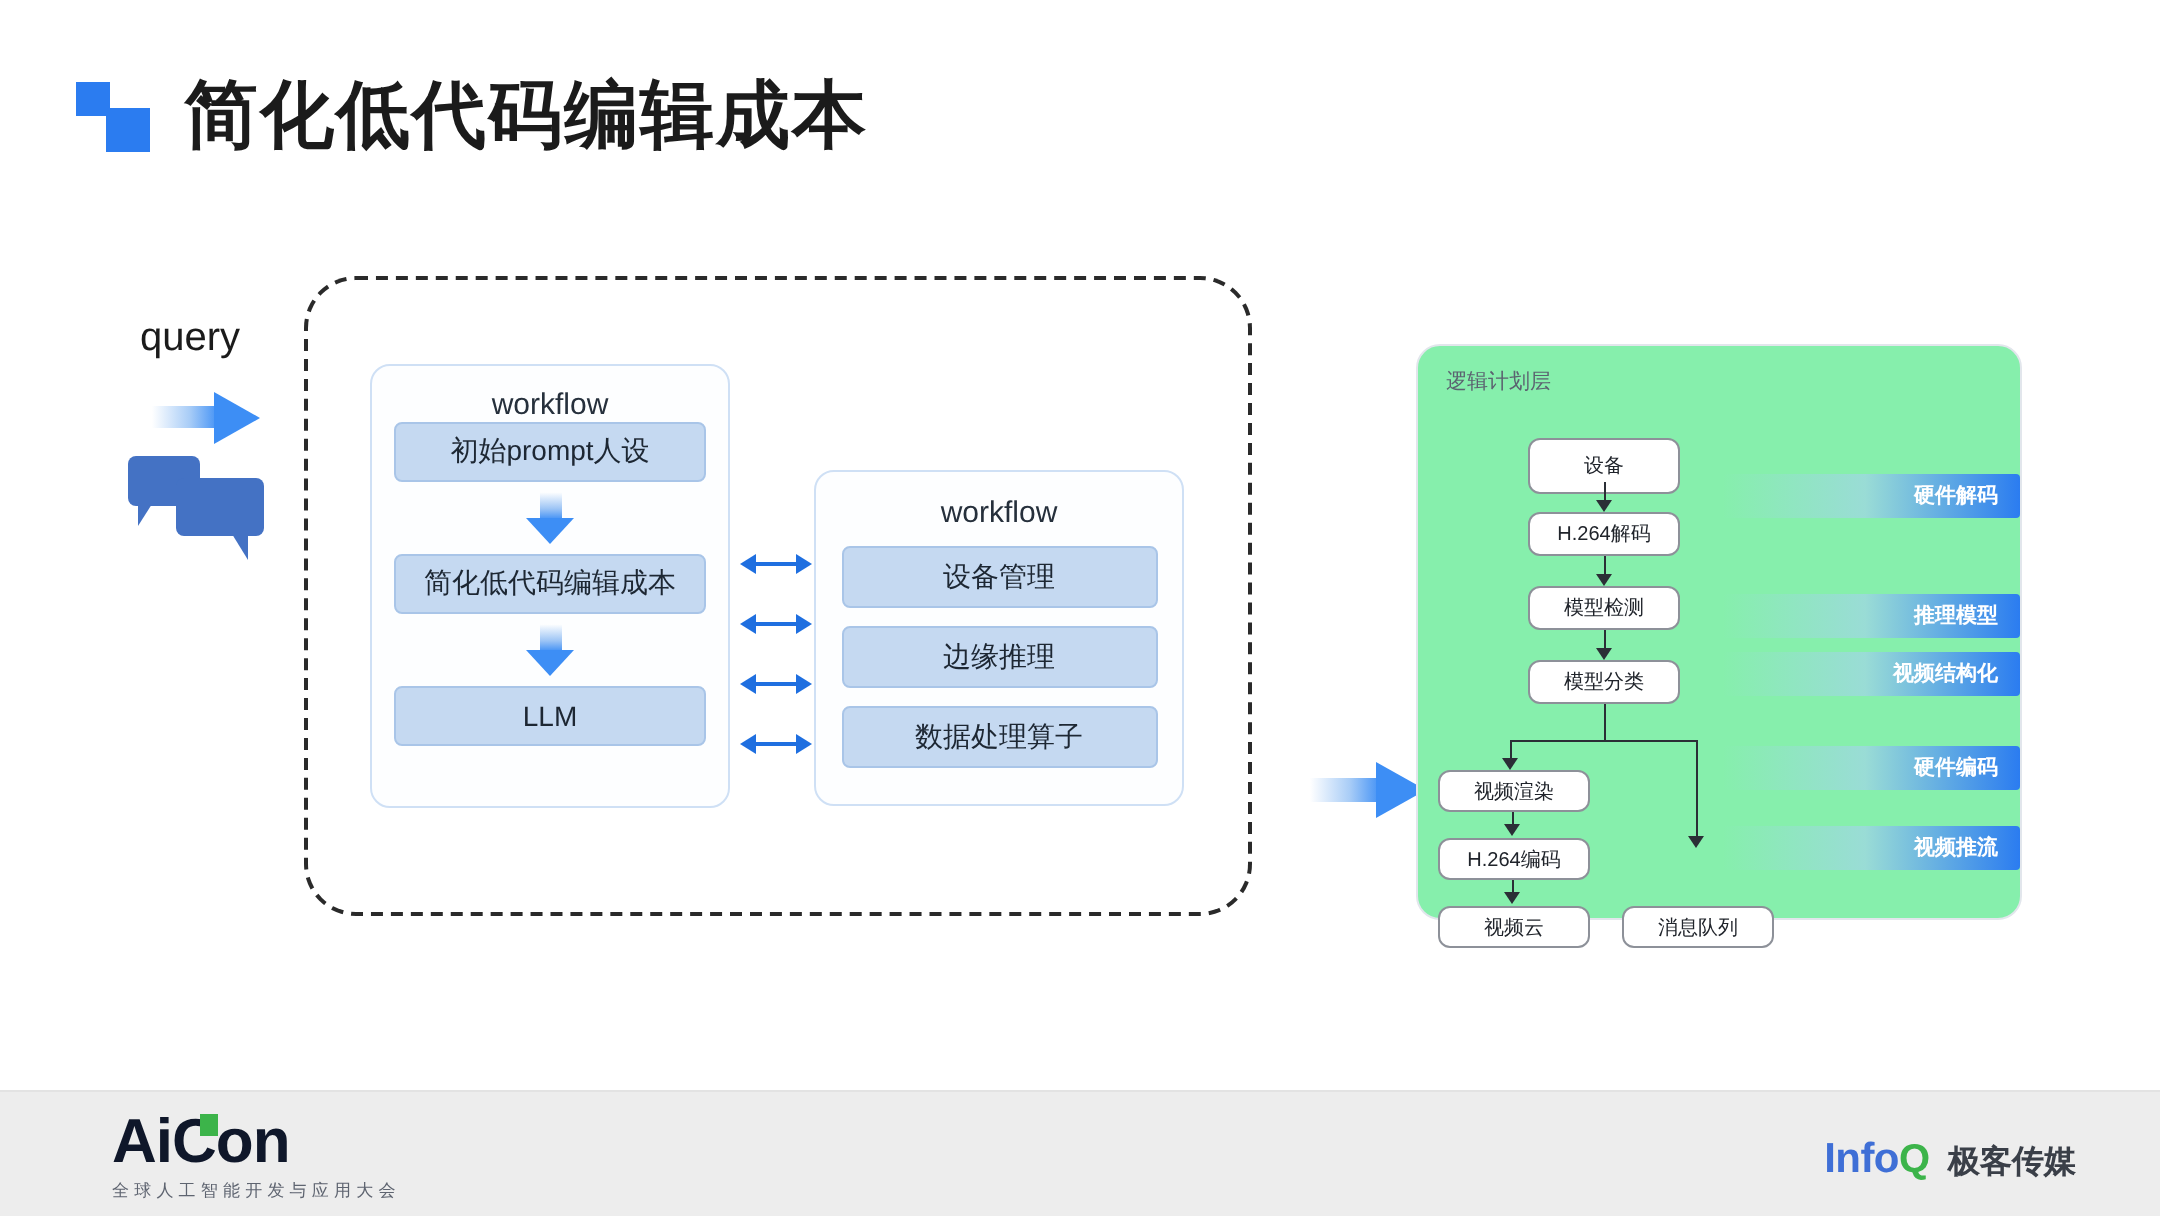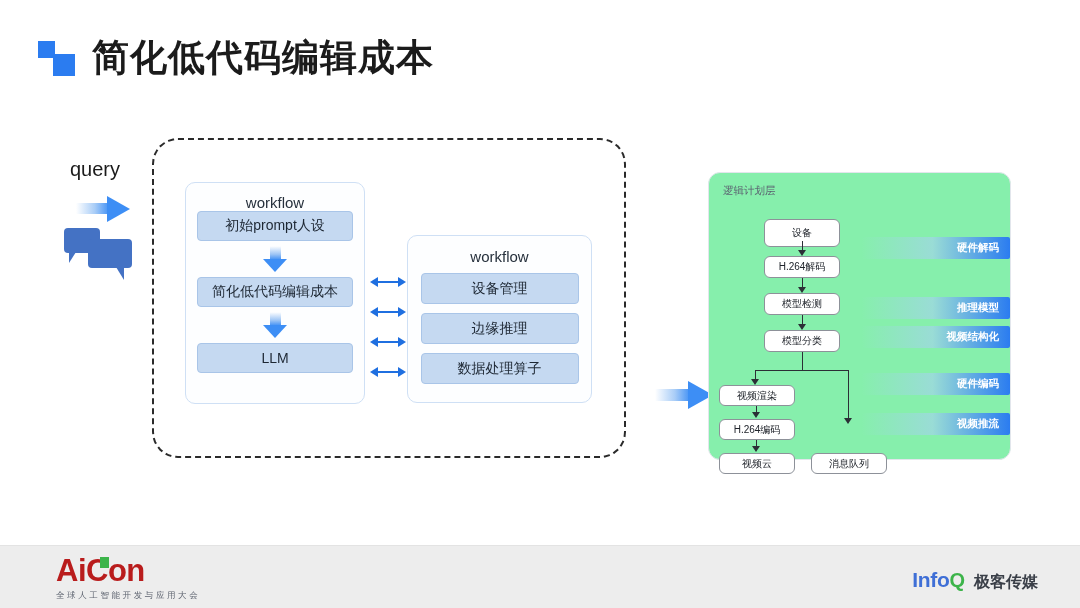--- a/index.html
+++ b/index.html
@@ -102,21 +102,21 @@
     position:absolute;height:22px;border-radius:2px;
     background:linear-gradient(90deg,rgba(255,255,255,0) 0%,rgba(170,205,248,0.55) 48%,#2b7cf0 100%);
     display:flex;align-items:center;justify-content:flex-end;
     font-size:10.5px;font-weight:bold;color:#ffffff;padding-right:11px;box-sizing:border-box;
   }
 
   
   .footer{position:absolute;left:0;bottom:0;width:1080px;height:62px;background:#ededed;
     border-top:1px solid #e3e3e3;}
   .aicon{position:absolute;left:56px;top:9px;}
-  .aicon-word{font-size:31px;font-weight:bold;color:#b91c1c;letter-spacing:-0.5px;position:relative;line-height:1;}
+  .aicon-word{font-size:31px;font-weight:bold;color:#0f172a;letter-spacing:-0.5px;position:relative;line-height:1;}
   .aicon-dot{position:absolute;left:44px;top:2px;width:9px;height:11px;background:#3cb44a;}
   .aicon-sub{font-size:8.5px;color:#5e6470;letter-spacing:2.6px;margin-top:4px;}
   .infoq{position:absolute;right:42px;top:22px;display:flex;align-items:baseline;}
   .infoq-info{font-size:21px;font-weight:bold;color:#3f6fd6;letter-spacing:-0.3px;}
   .infoq-q{font-size:20px;font-weight:bold;color:#3cb44a;}
   .infoq-cn{font-size:16px;font-weight:bold;color:#3a3f48;margin-left:9px;}
 </style>
 </head>
 <body>
 

